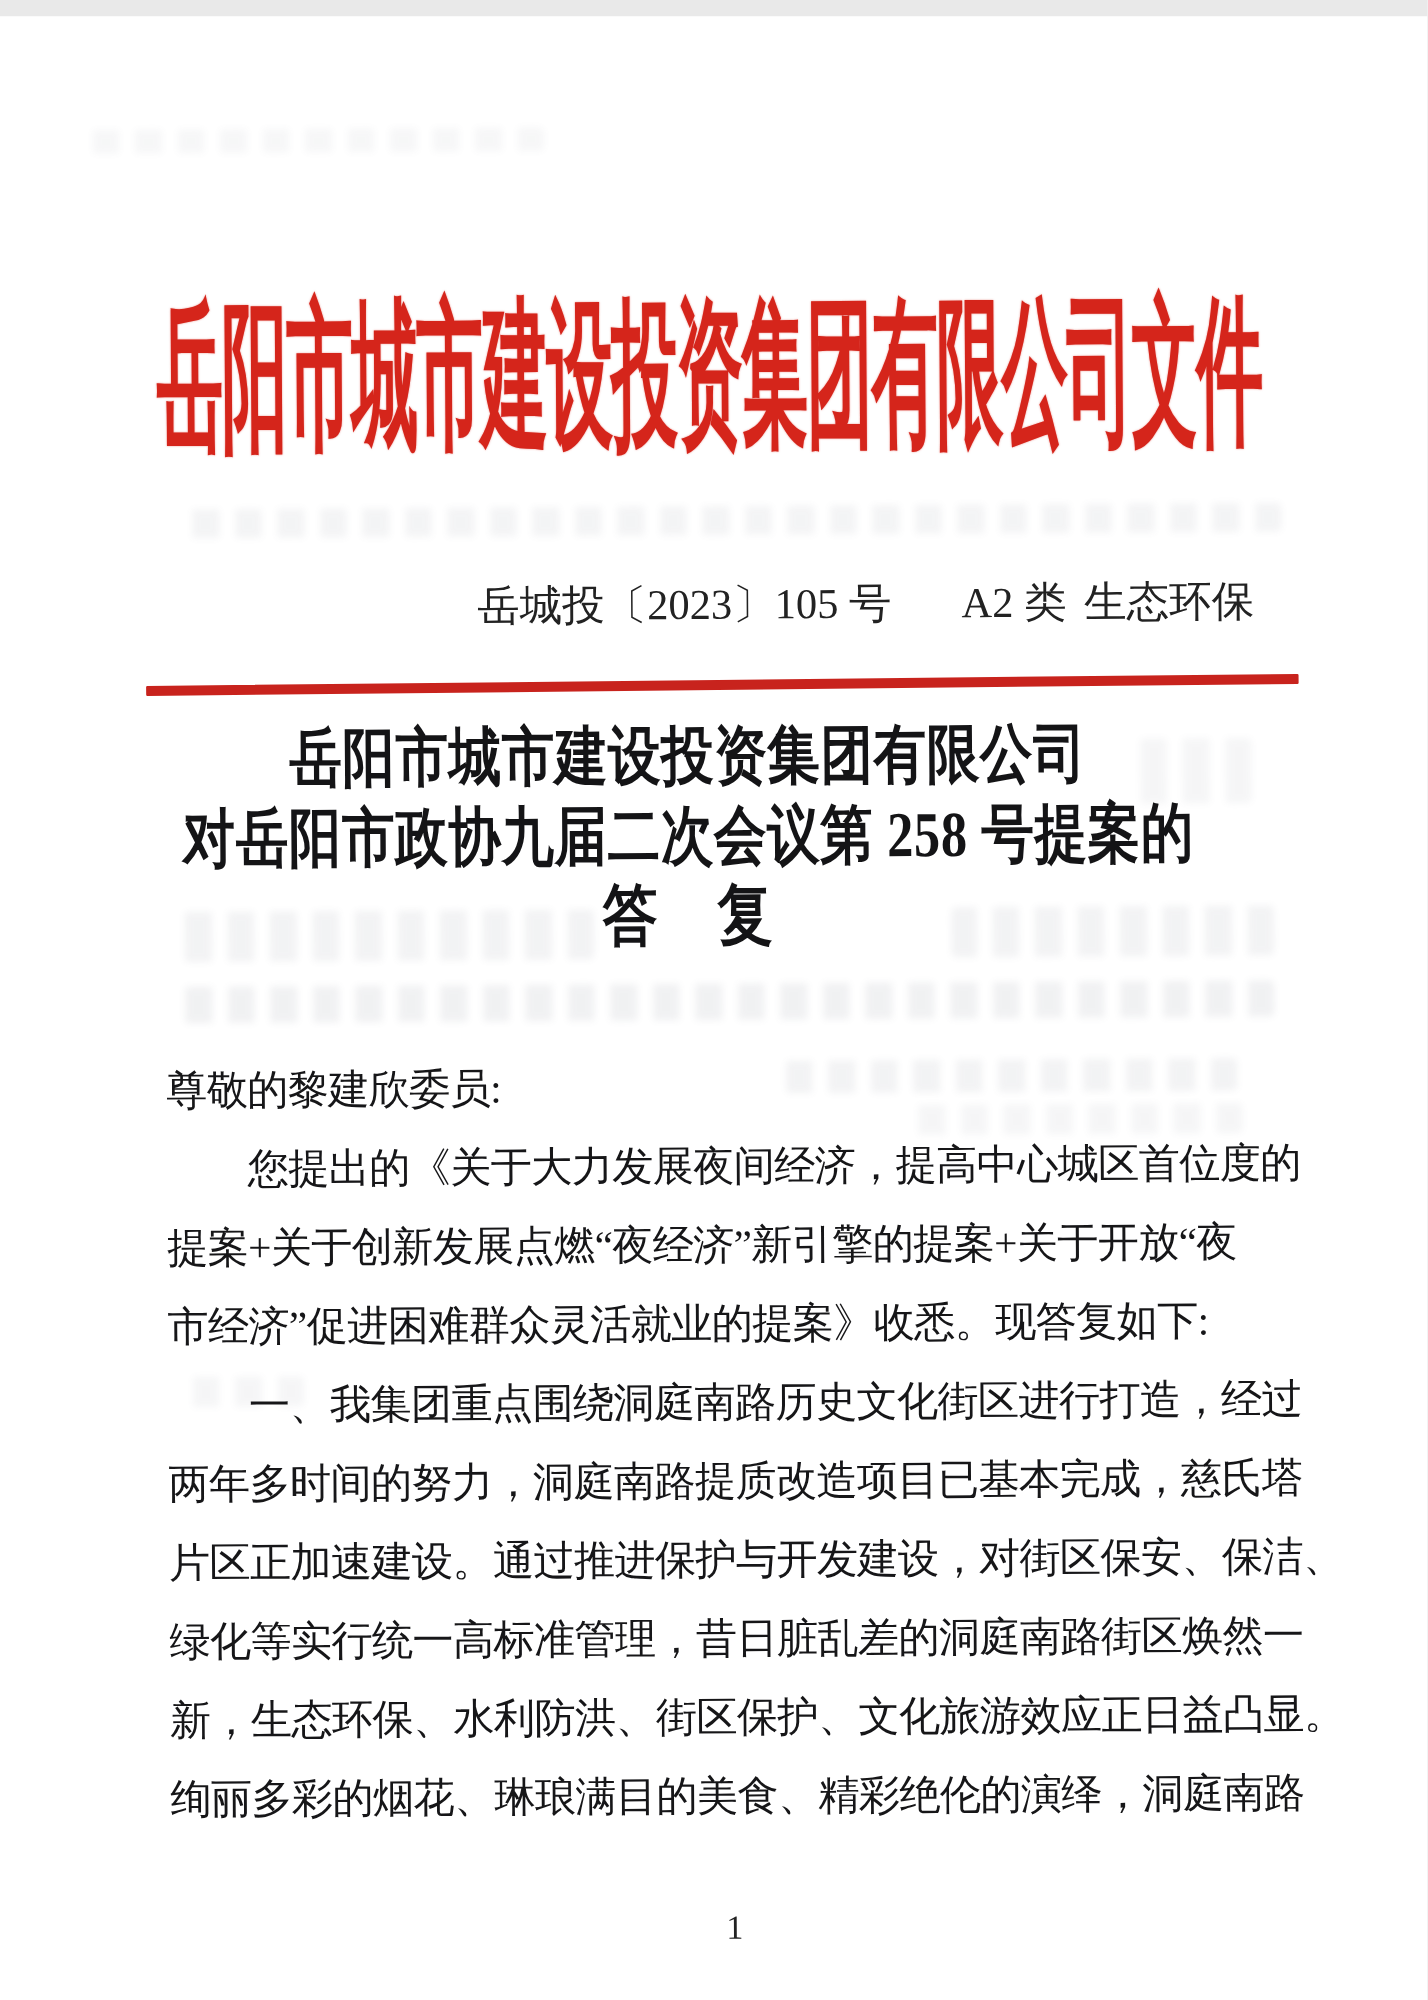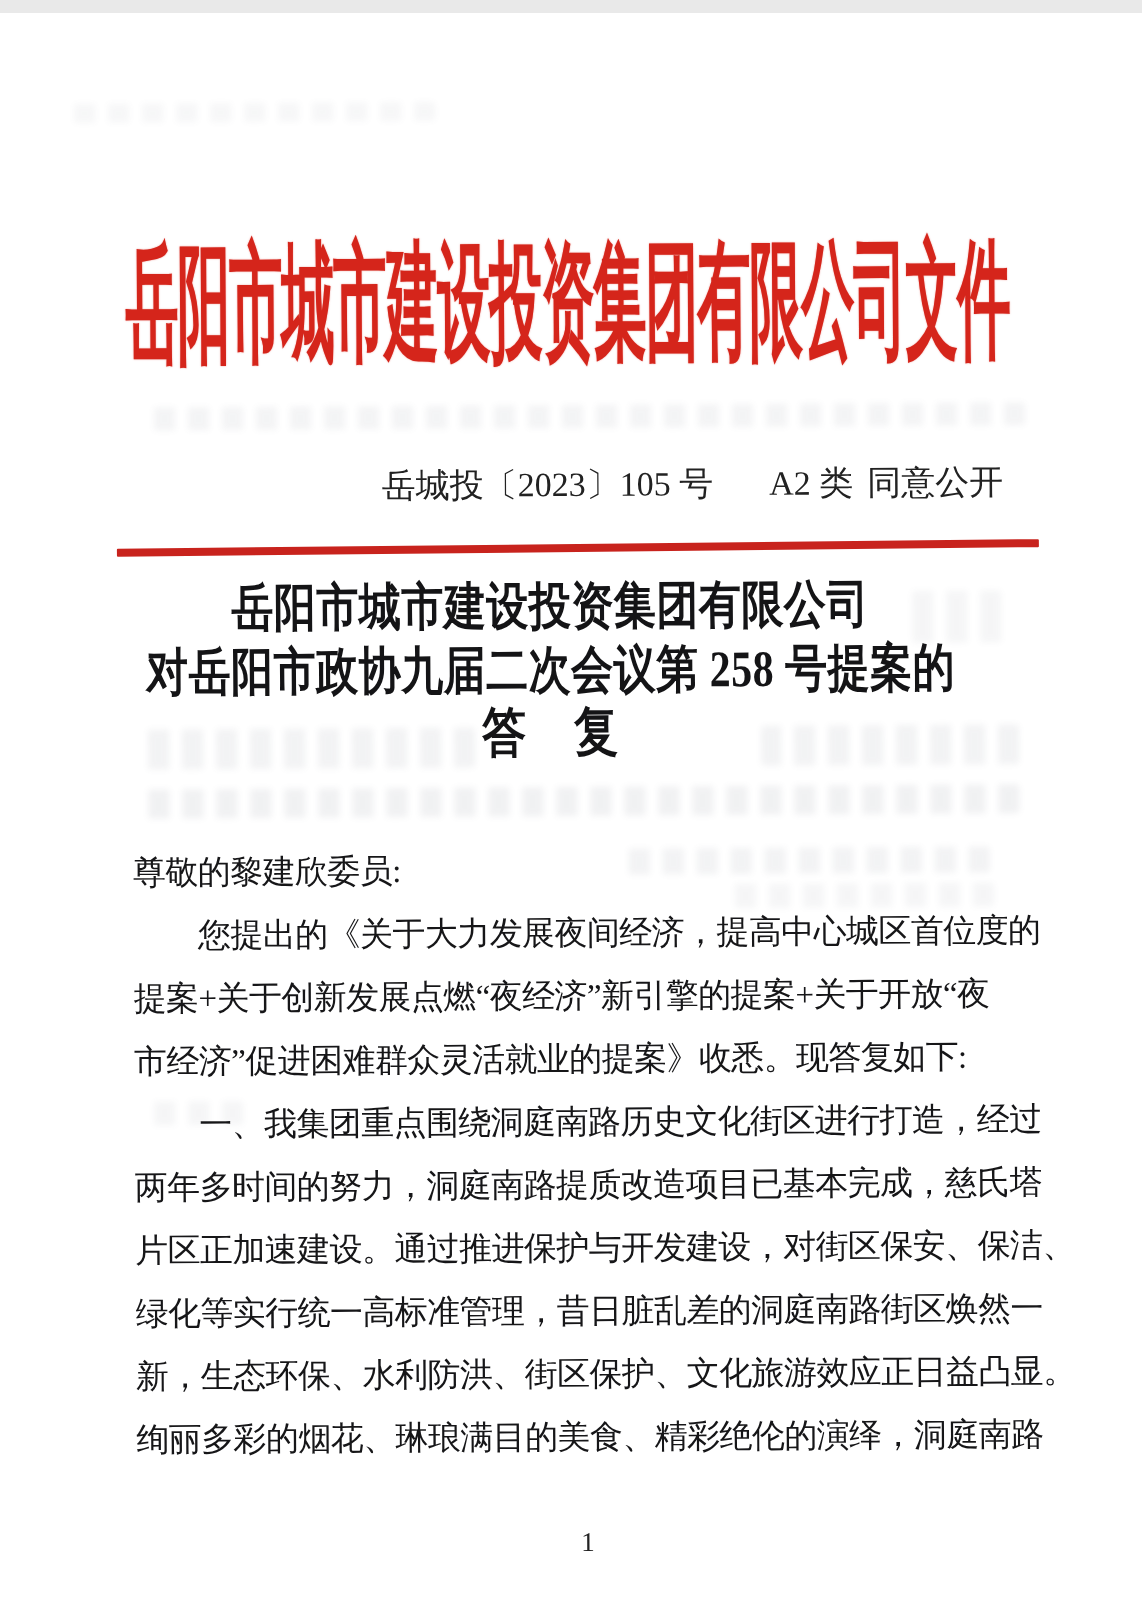--- a/index.html
+++ b/index.html
@@ -108,21 +108,21 @@
 
     <div class="banner">
       <div class="banner-text">岳阳市城市建设投资集团有限公司文件</div>
     </div>
 
     <div class="doc-info">
       <span>岳城投〔2023〕105 号</span>
       <span class="gap-wide"></span>
       <span>A2 类</span>
       <span class="gap-small"></span>
-      <span>同意公开</span>
+      <span>生态环保</span>
     </div>
 
     <div class="red-rule"></div>
 
     <div class="doc-title title-l1">
       <span>岳阳市城市建设投资集团有限公司</span>
     </div>
     <div class="doc-title title-l2">
       <span>对岳阳市政协九届二次会议第 258 号提案的</span>
     </div>

